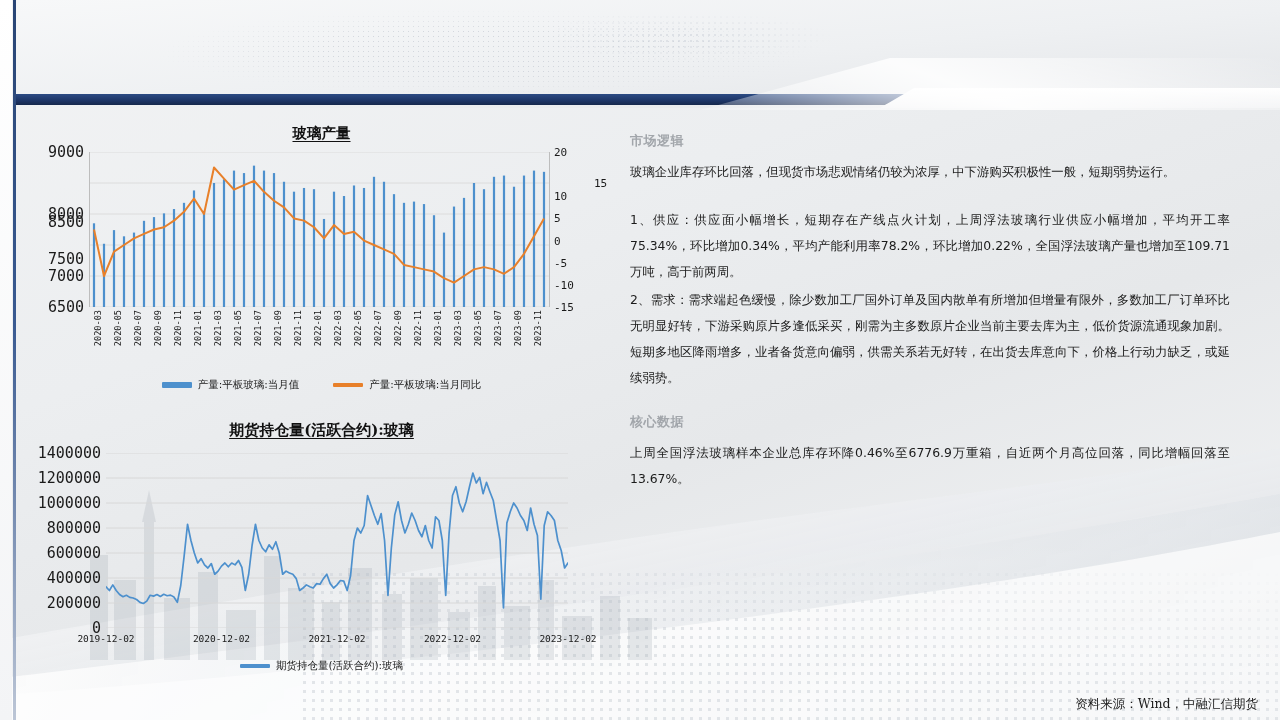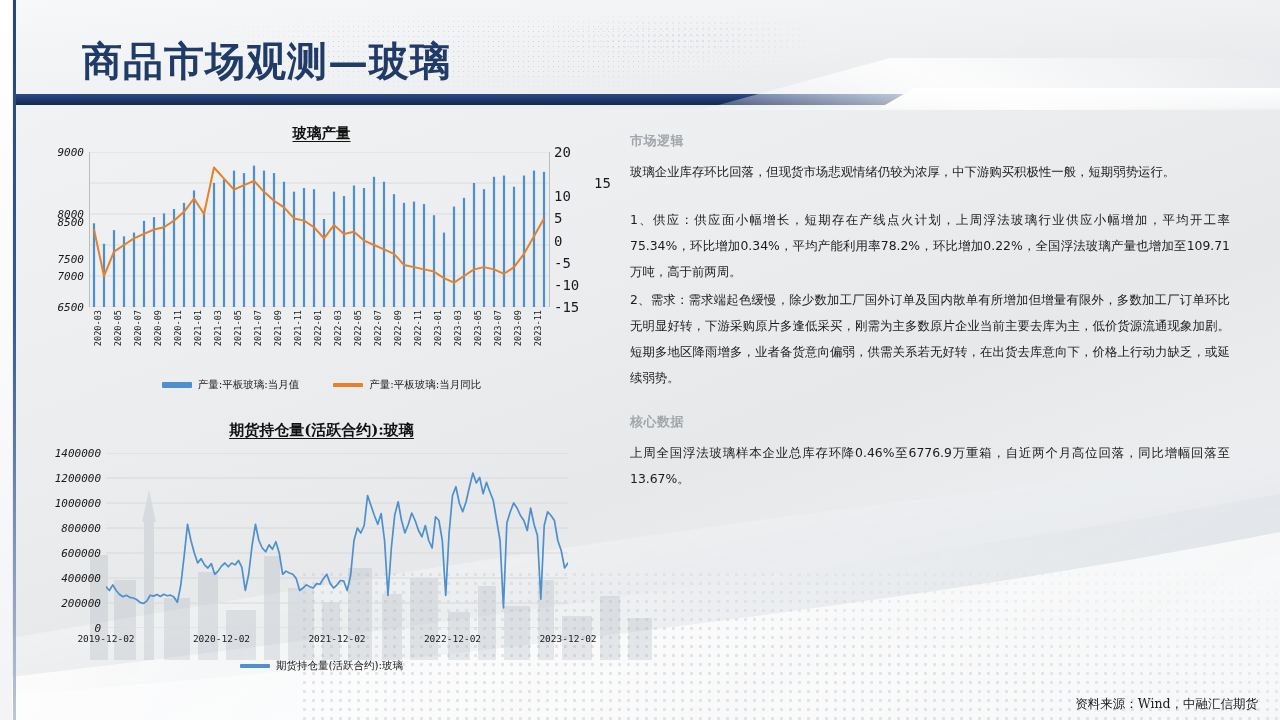--- a/index.html
+++ b/index.html
@@ -104,28 +104,27 @@
     text-align: center;
     font-family: "DejaVu Serif", "Liberation Serif", serif;
     font-size: 14.5px; font-weight: 700; color: #111;
     text-decoration: underline; text-underline-offset: 3px;
   }
   .plot { position: relative; }
   .axis-line { position: absolute; background: #bdbdbd; }
   .ytick {
     position: absolute; right: 100%; transform: translateY(-50%);
     padding-right: 5px; white-space: nowrap;
-    font-size: 11px; color: #1a1a1a;
+    font-size: 15px; color: #1a1a1a;
     font-family: "DejaVu Sans Mono","Liberation Mono",monospace;
-    font-style: italic;
   }
   .ytick-r {
     position: absolute; left: 100%; transform: translateY(-50%);
     padding-left: 5px; white-space: nowrap;
-    font-size: 14px; color: #1a1a1a;
+    font-size: 11px; color: #1a1a1a;
     font-family: "DejaVu Sans Mono","Liberation Mono",monospace;
   }
   .xtick-rot {
     position: absolute; top: 0;
     font-size: 8.6px; color: #1a1a1a;
     font-family: "DejaVu Sans Mono","Liberation Mono",monospace;
     white-space: nowrap;
     transform-origin: left top;
     transform: rotate(-90deg) translate(-100%, -50%);
   }
@@ -212,21 +211,20 @@
       <rect x="568" y="158" width="24" height="42"></rect>
     </g>
   </svg>
 
   <div id="left-rail2"></div>
   <div id="left-rail"></div>
 
   <div id="header">
     <div id="header-dots"></div>
     <div id="header-dots2"></div>
-    <div id="page-title">商品市场观测—玻璃</div>
   </div>
   <div id="header-bar"></div>
   <div id="header-bar-tail"></div>
   <div id="header-sheen"></div>
 
   <div id="charts">
 
     <div class="chart-block" style="height:285px;">
       <div class="chart-title">玻璃产量</div>
 

